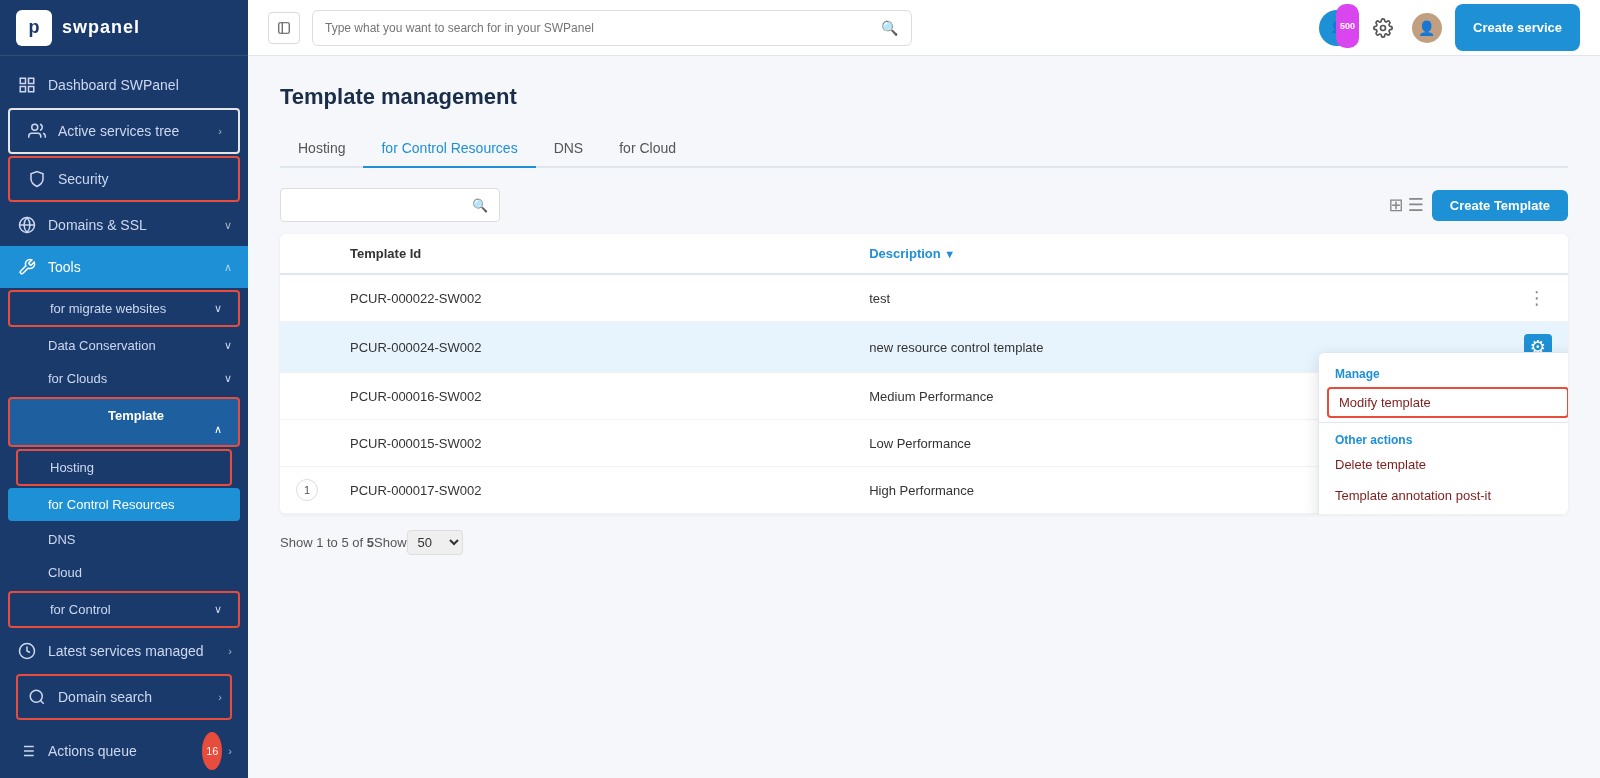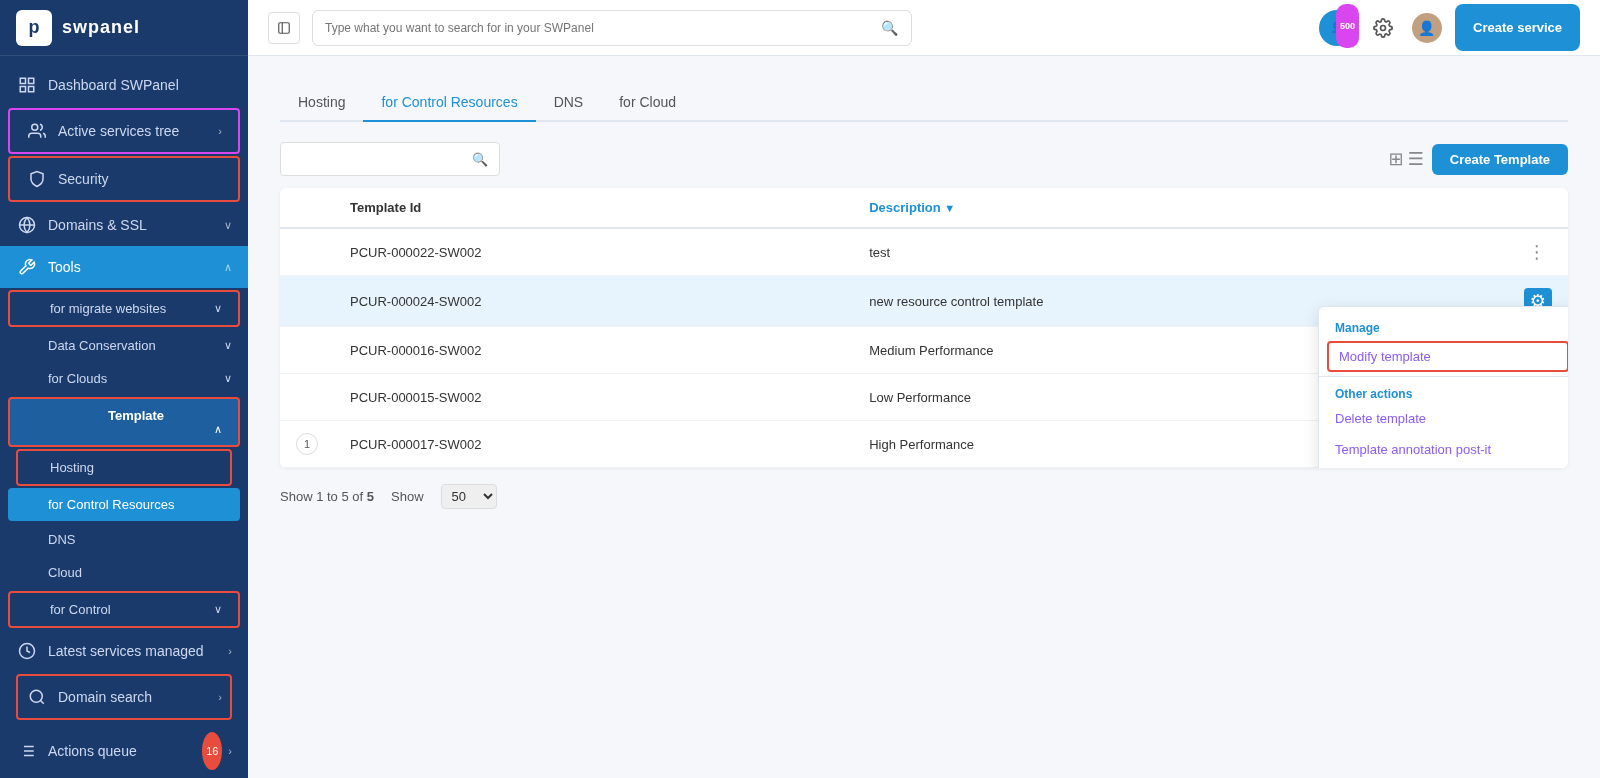--- a/index.html
+++ b/index.html
@@ -198,21 +198,21 @@
       display: inline-flex; align-items: center; justify-content: center;
       width: 22px; height: 22px; background: #fff;
       border: 1px solid #ddd; border-radius: 50%;
       font-size: 11px; color: #555;
     }
     .sort-icon { font-size: 11px; color: #1e90d6; }
     .kebab-btn { background: none; border: none; cursor: pointer; color: #888; font-size: 18px; padding: 0 4px; }
 
     
     .pagination-row {
-      display: flex; align-items: center; gap: 17px;
+      display: flex; align-items: center; gap: 0;
       margin-top: 16px; font-size: 13px; color: #555;
     }
     .per-page-select {
       border: 1px solid #ddd; border-radius: 4px;
       padding: 3px 6px; font-size: 13px; color: #333;
     }
 
     
     .dropdown-popup {
       position: absolute;
@@ -224,21 +224,21 @@
       box-shadow: 0 4px 16px rgba(0,0,0,0.12);
       min-width: 260px;
       z-index: 100;
       padding: 8px 0;
     }
     .dropdown-section-label {
       font-size: 12px; font-weight: 600; color: #1e90d6;
       padding: 6px 16px 2px;
     }
     .dropdown-item {
-      padding: 8px 16px; font-size: 13px; color: #8b5cf6; cursor: pointer;
+      padding: 8px 16px; font-size: 13px; color: #7f1d1d; cursor: pointer;
     }
     .dropdown-item.highlighted {
       border: 2px solid #e74c3c; margin: 4px 8px; border-radius: 4px;
       padding: 6px 10px;
     }
     .dropdown-divider { border: none; border-top: 1px solid #e0e6ef; margin: 4px 0; }
 
     
     .table-row-relative { position: relative; }
 
@@ -270,21 +270,21 @@
         <svg width="18" height="18" viewBox="0 0 24 24" fill="none" stroke="currentColor" stroke-width="2">
             <rect x="3" y="3" width="7" height="7"></rect>
             <rect x="14" y="3" width="7" height="7"></rect>
             <rect x="14" y="14" width="7" height="7"></rect>
             <rect x="3" y="14" width="7" height="7"></rect>
           </svg>
       </div>
       <span class="nav-label">Dashboard SWPanel</span>
     </div>
 
-    <div class="nav-item nav-item-highlighted" style="border:2px solid #d946ef; border-radius:4px; margin:2px 8px;">
+    <div class="nav-item nav-item-highlighted" style="border:2px solid #e5e5e5; border-radius:4px; margin:2px 8px;">
       <div class="nav-icon">
         <svg width="18" height="18" viewBox="0 0 24 24" fill="none" stroke="currentColor" stroke-width="2">
             <path d="M17 21v-2a4 4 0 0 0-4-4H5a4 4 0 0 0-4 4v2"></path>
             <circle cx="9" cy="7" r="4"></circle>
             <path d="M23 21v-2a4 4 0 0 0-3-3.87"></path>
             <path d="M16 3.13a4 4 0 0 1 0 7.75"></path>
           </svg>
       </div>
       <span class="nav-label">Active services tree</span>
       <span class="chevron">›</span>
@@ -433,20 +433,21 @@
           </svg>
       </div>
       <div class="avatar-icon">
         <div style="width:30px;height:30px;border-radius:50%;background:#c0a080;display:flex;align-items:center;justify-content:center;color:#fff;font-size:14px;">👤</div>
       </div>
       <button class="create-btn">Create service</button>
     </div>
   </div>
 
   <div class="page-body">
+    <h1 class="page-title">Template management</h1>
 
     <div class="tabs">
       <div class="tab">Hosting</div>
       <div class="tab active">for Control Resources</div>
       <div class="tab">DNS</div>
       <div class="tab">for Cloud</div>
     </div>
 
     <div class="toolbar-row">
       <div class="filter-input">

